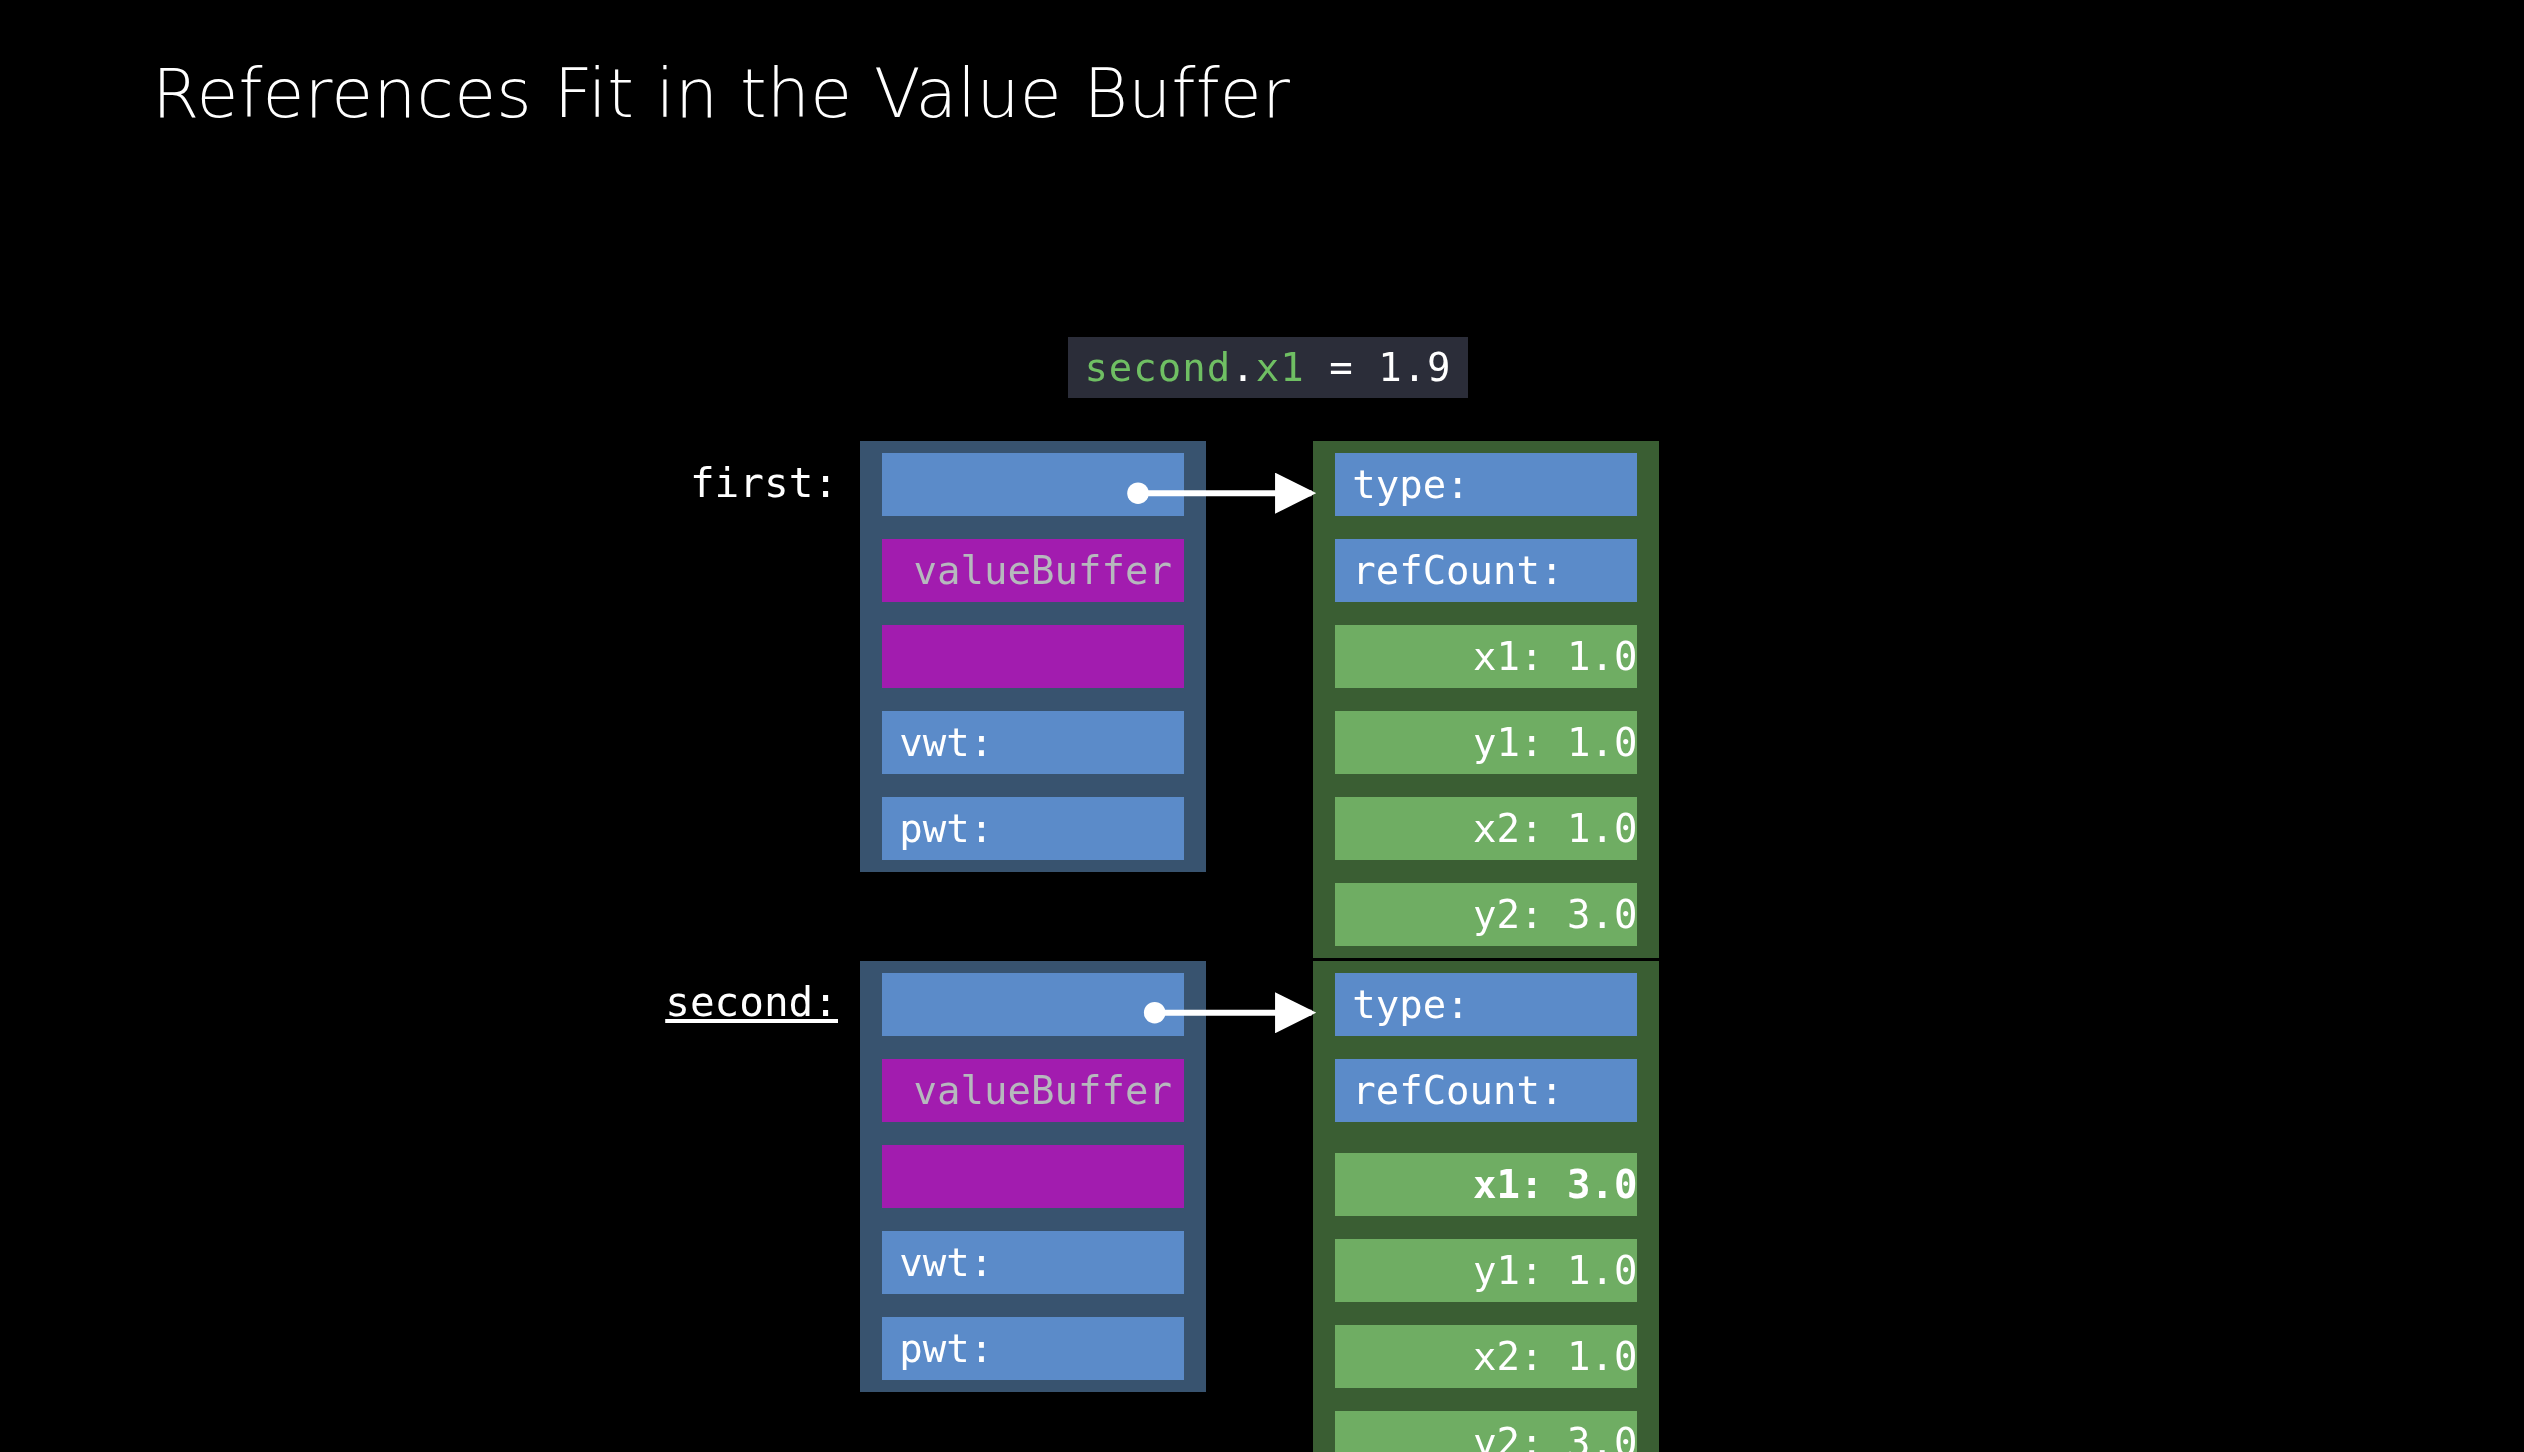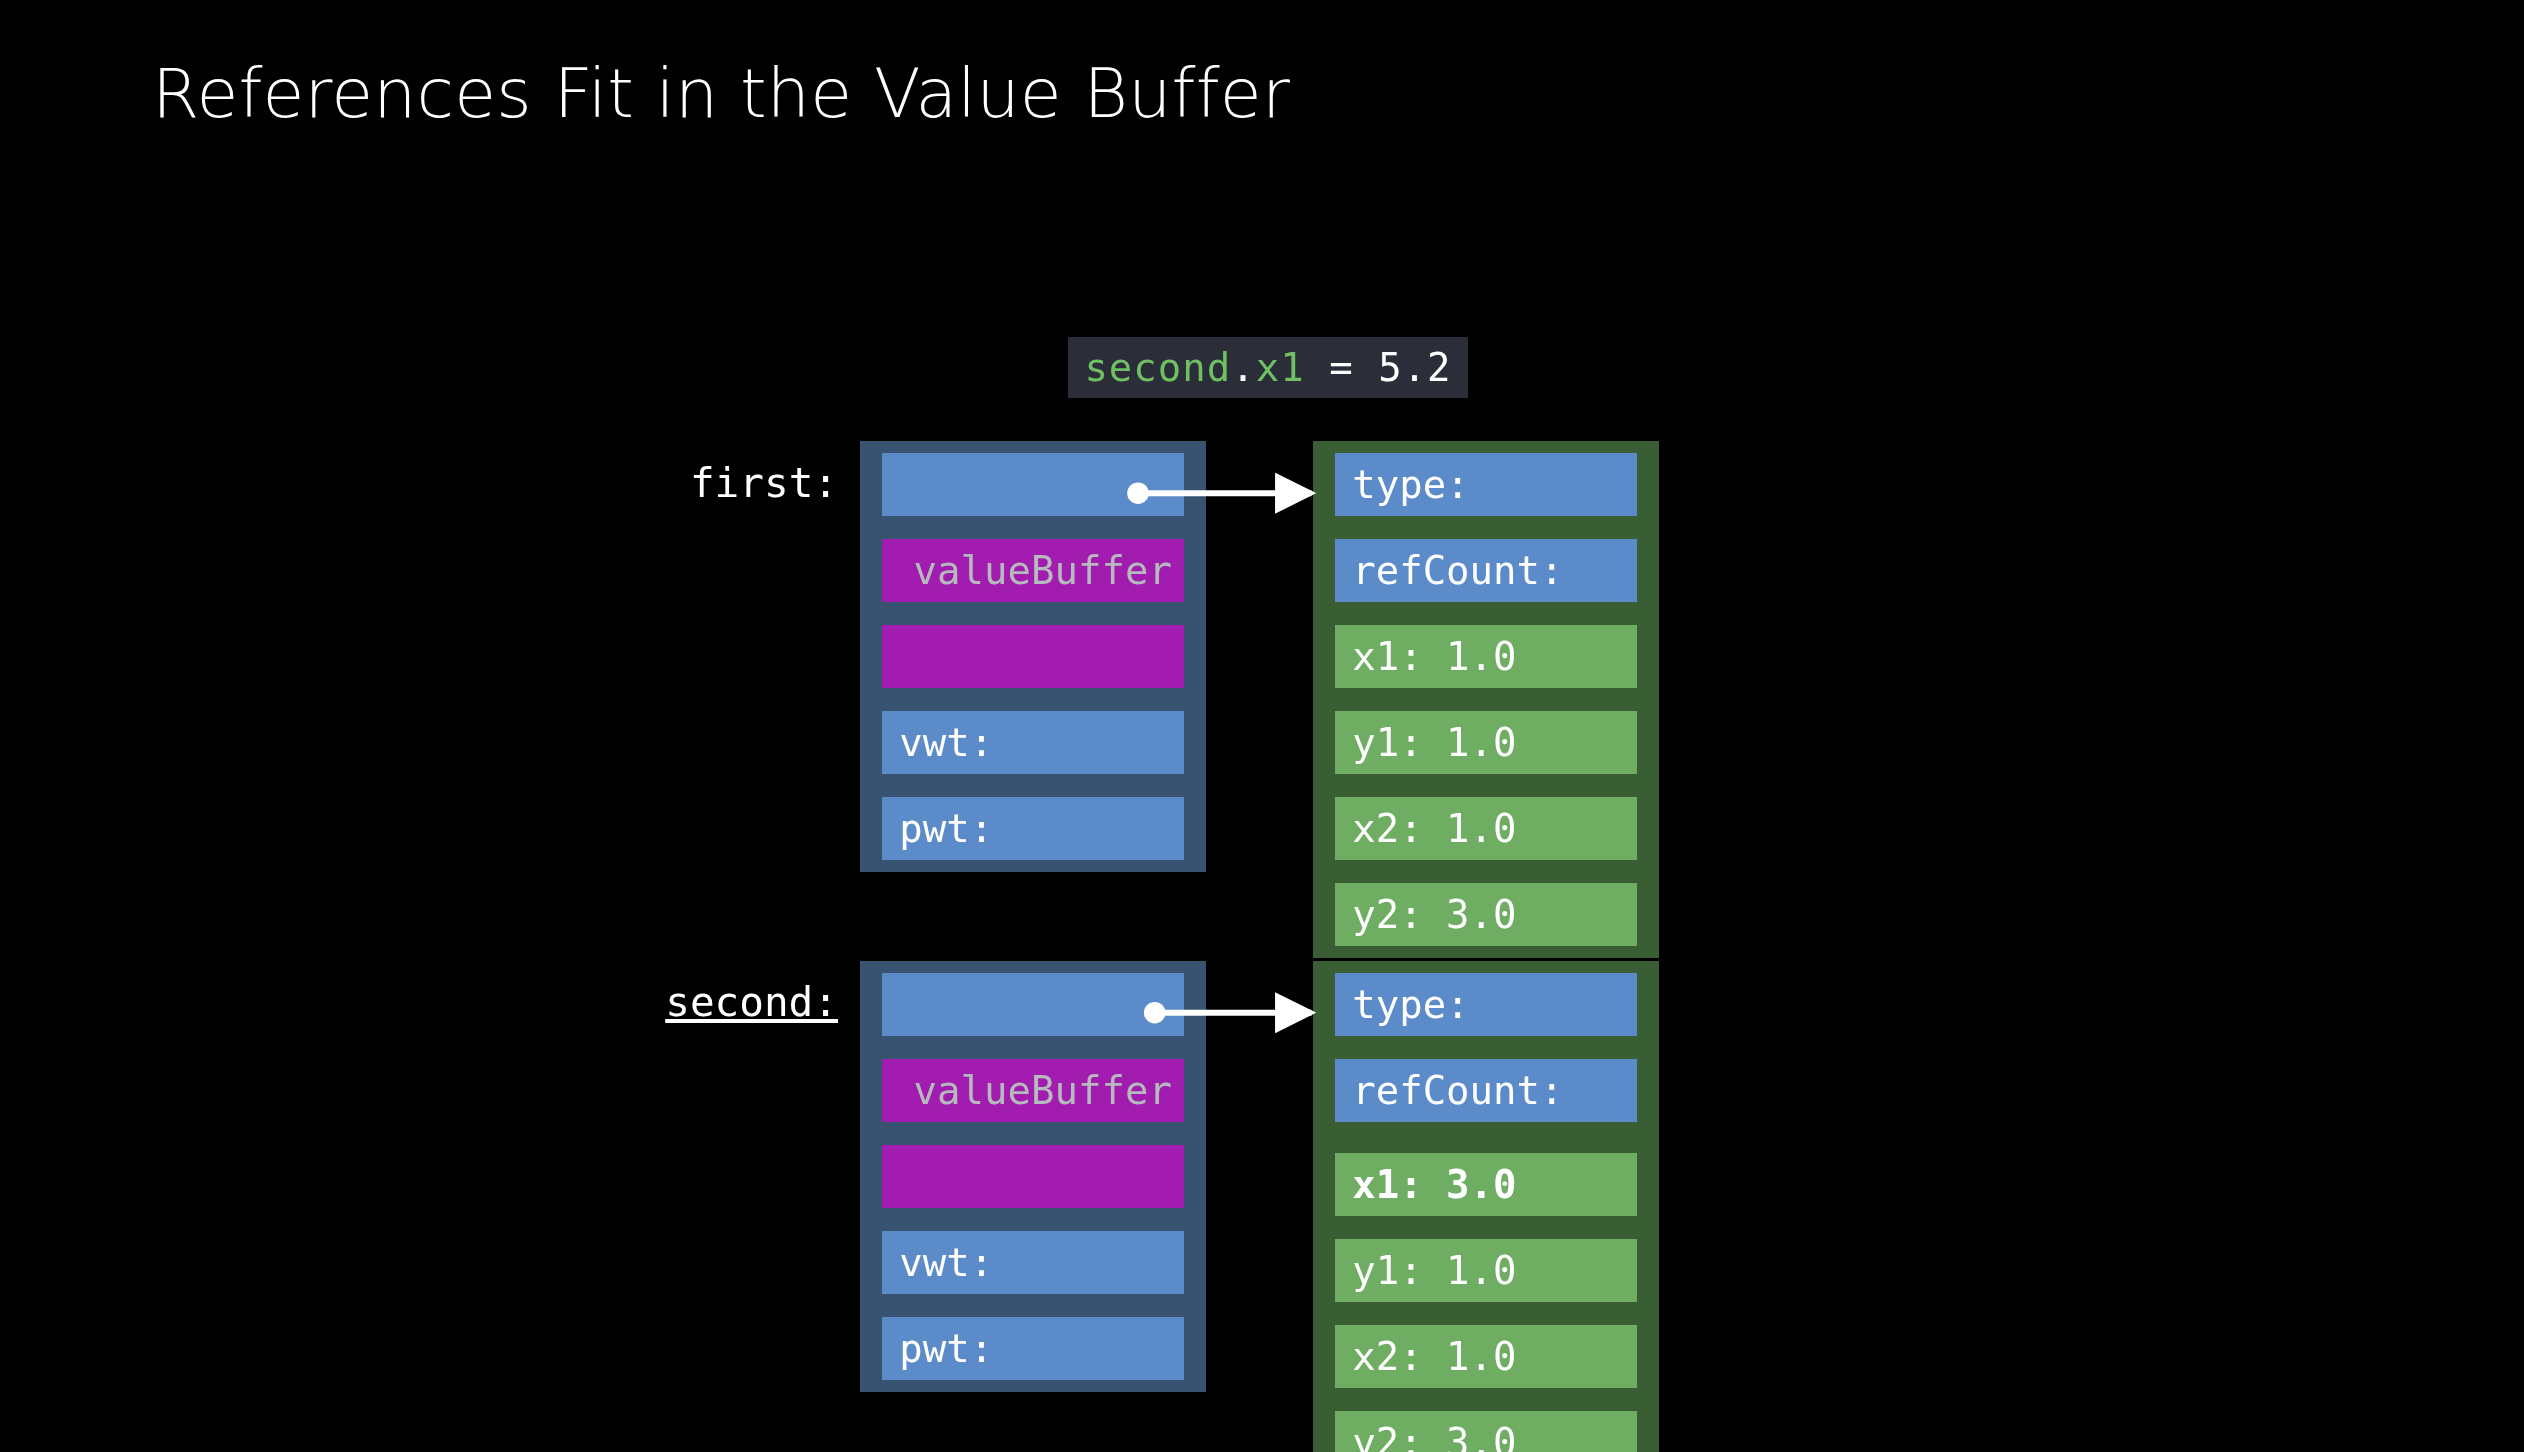--- a/index.html
+++ b/index.html
@@ -83,40 +83,40 @@
     align-items: center;
     padding-left: 17.6px;
     font-family: "DejaVu Sans Mono", monospace;
     font-size: 39px;
     color: #ffffff;
     white-space: pre;
     line-height: 1;
   }
   .row-blue        { background: #5b8bc9; }
   .row-blue-dark   { background: #a21caf; padding-left: 32px; }
-  .row-green       { background: #6fad63; }
+  .row-green       { background: #6fad63; justify-content: flex-end; }
   .row-tall        { height: 63px; }
   .row-muted       { color: #b6b9bd; }
   .row-bold        { font-weight: bold; margin-top: 8px; }
 
   
   .arrow-layer {
     position: absolute;
     left: 0; top: 0;
     width: 2525px; height: 1453px;
     pointer-events: none;
   }
 </style>
 </head>
 <body>
 
 <div class="slide-title">References Fit in the Value Buffer</div>
 
 <div class="code-chip">
-  <span class="tok-ident">second</span><span class="tok-plain">.</span><span class="tok-ident">x1</span><span class="tok-plain"> = 5.2</span>
+  <span class="tok-ident">second</span><span class="tok-plain">.</span><span class="tok-ident">x1</span><span class="tok-plain"> = 1.9</span>
 </div>
 
 <div class="diagram">
 
   <div class="group">
 
     <div class="var-label" style="left:549px; top:463px; width:289px;">first:</div>
 
     <div class="frame frame-blue" style="left:860px; top:441px; width:346px;">
       <div class="row row-blue row-tall">

